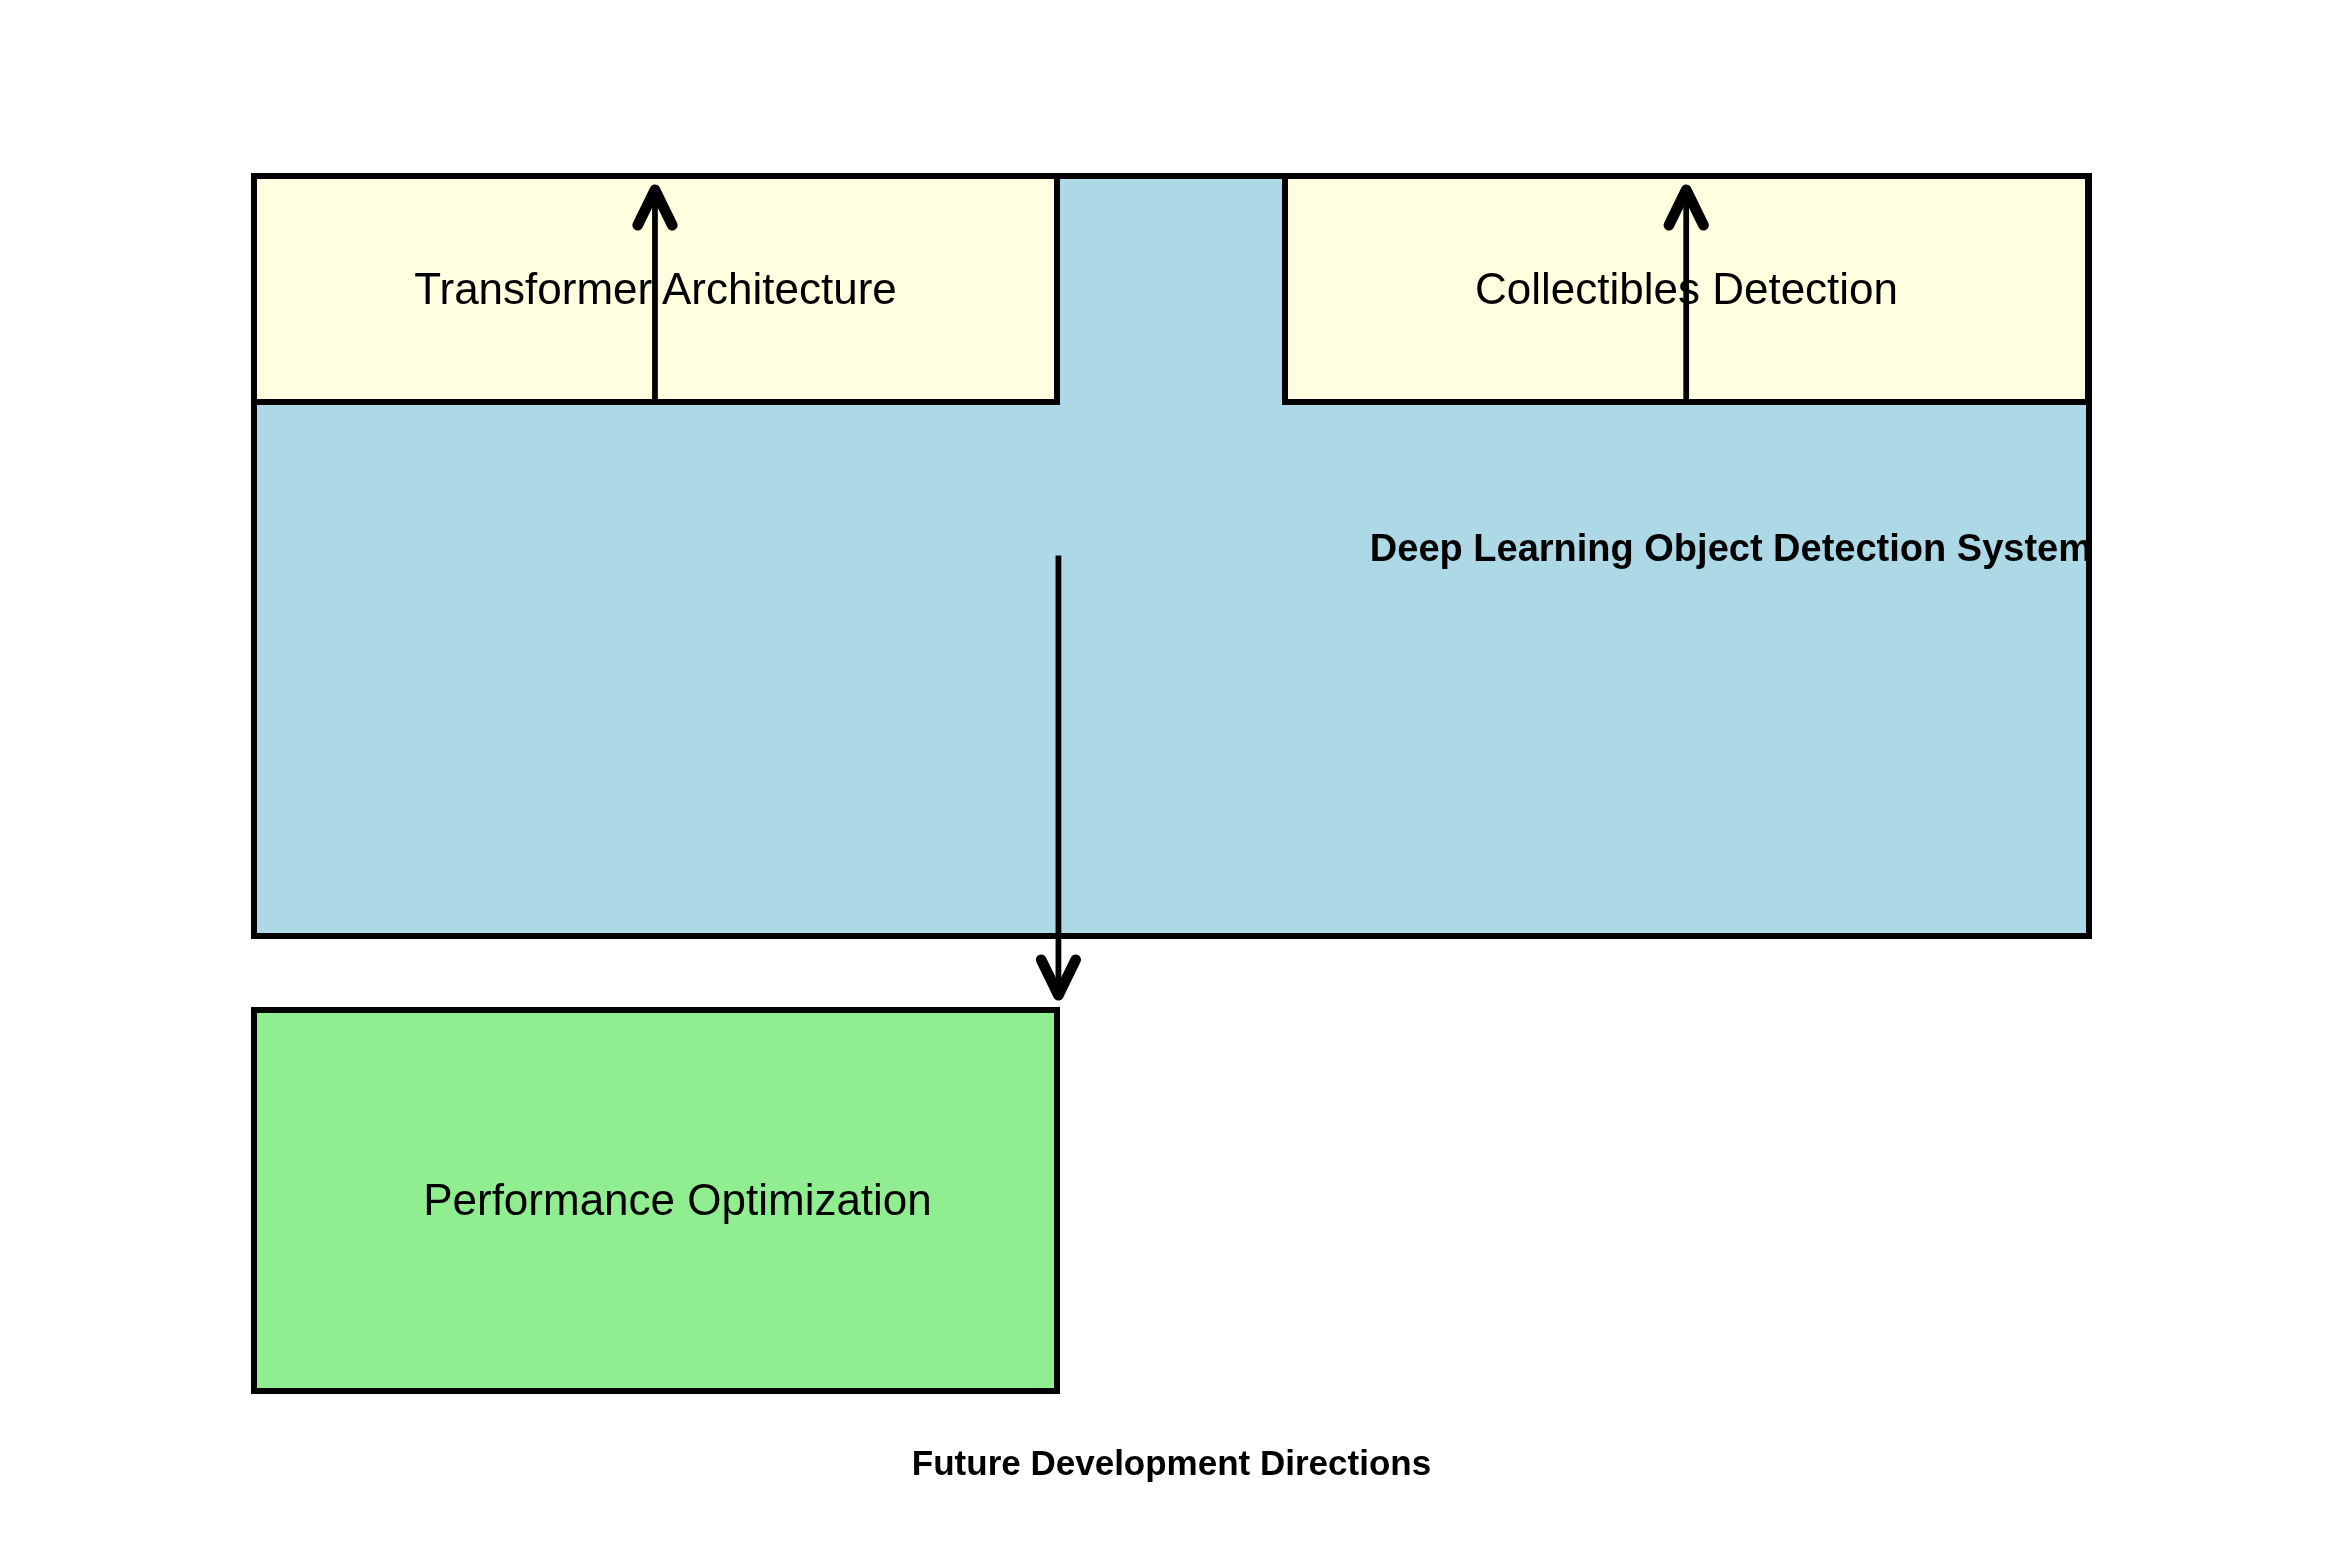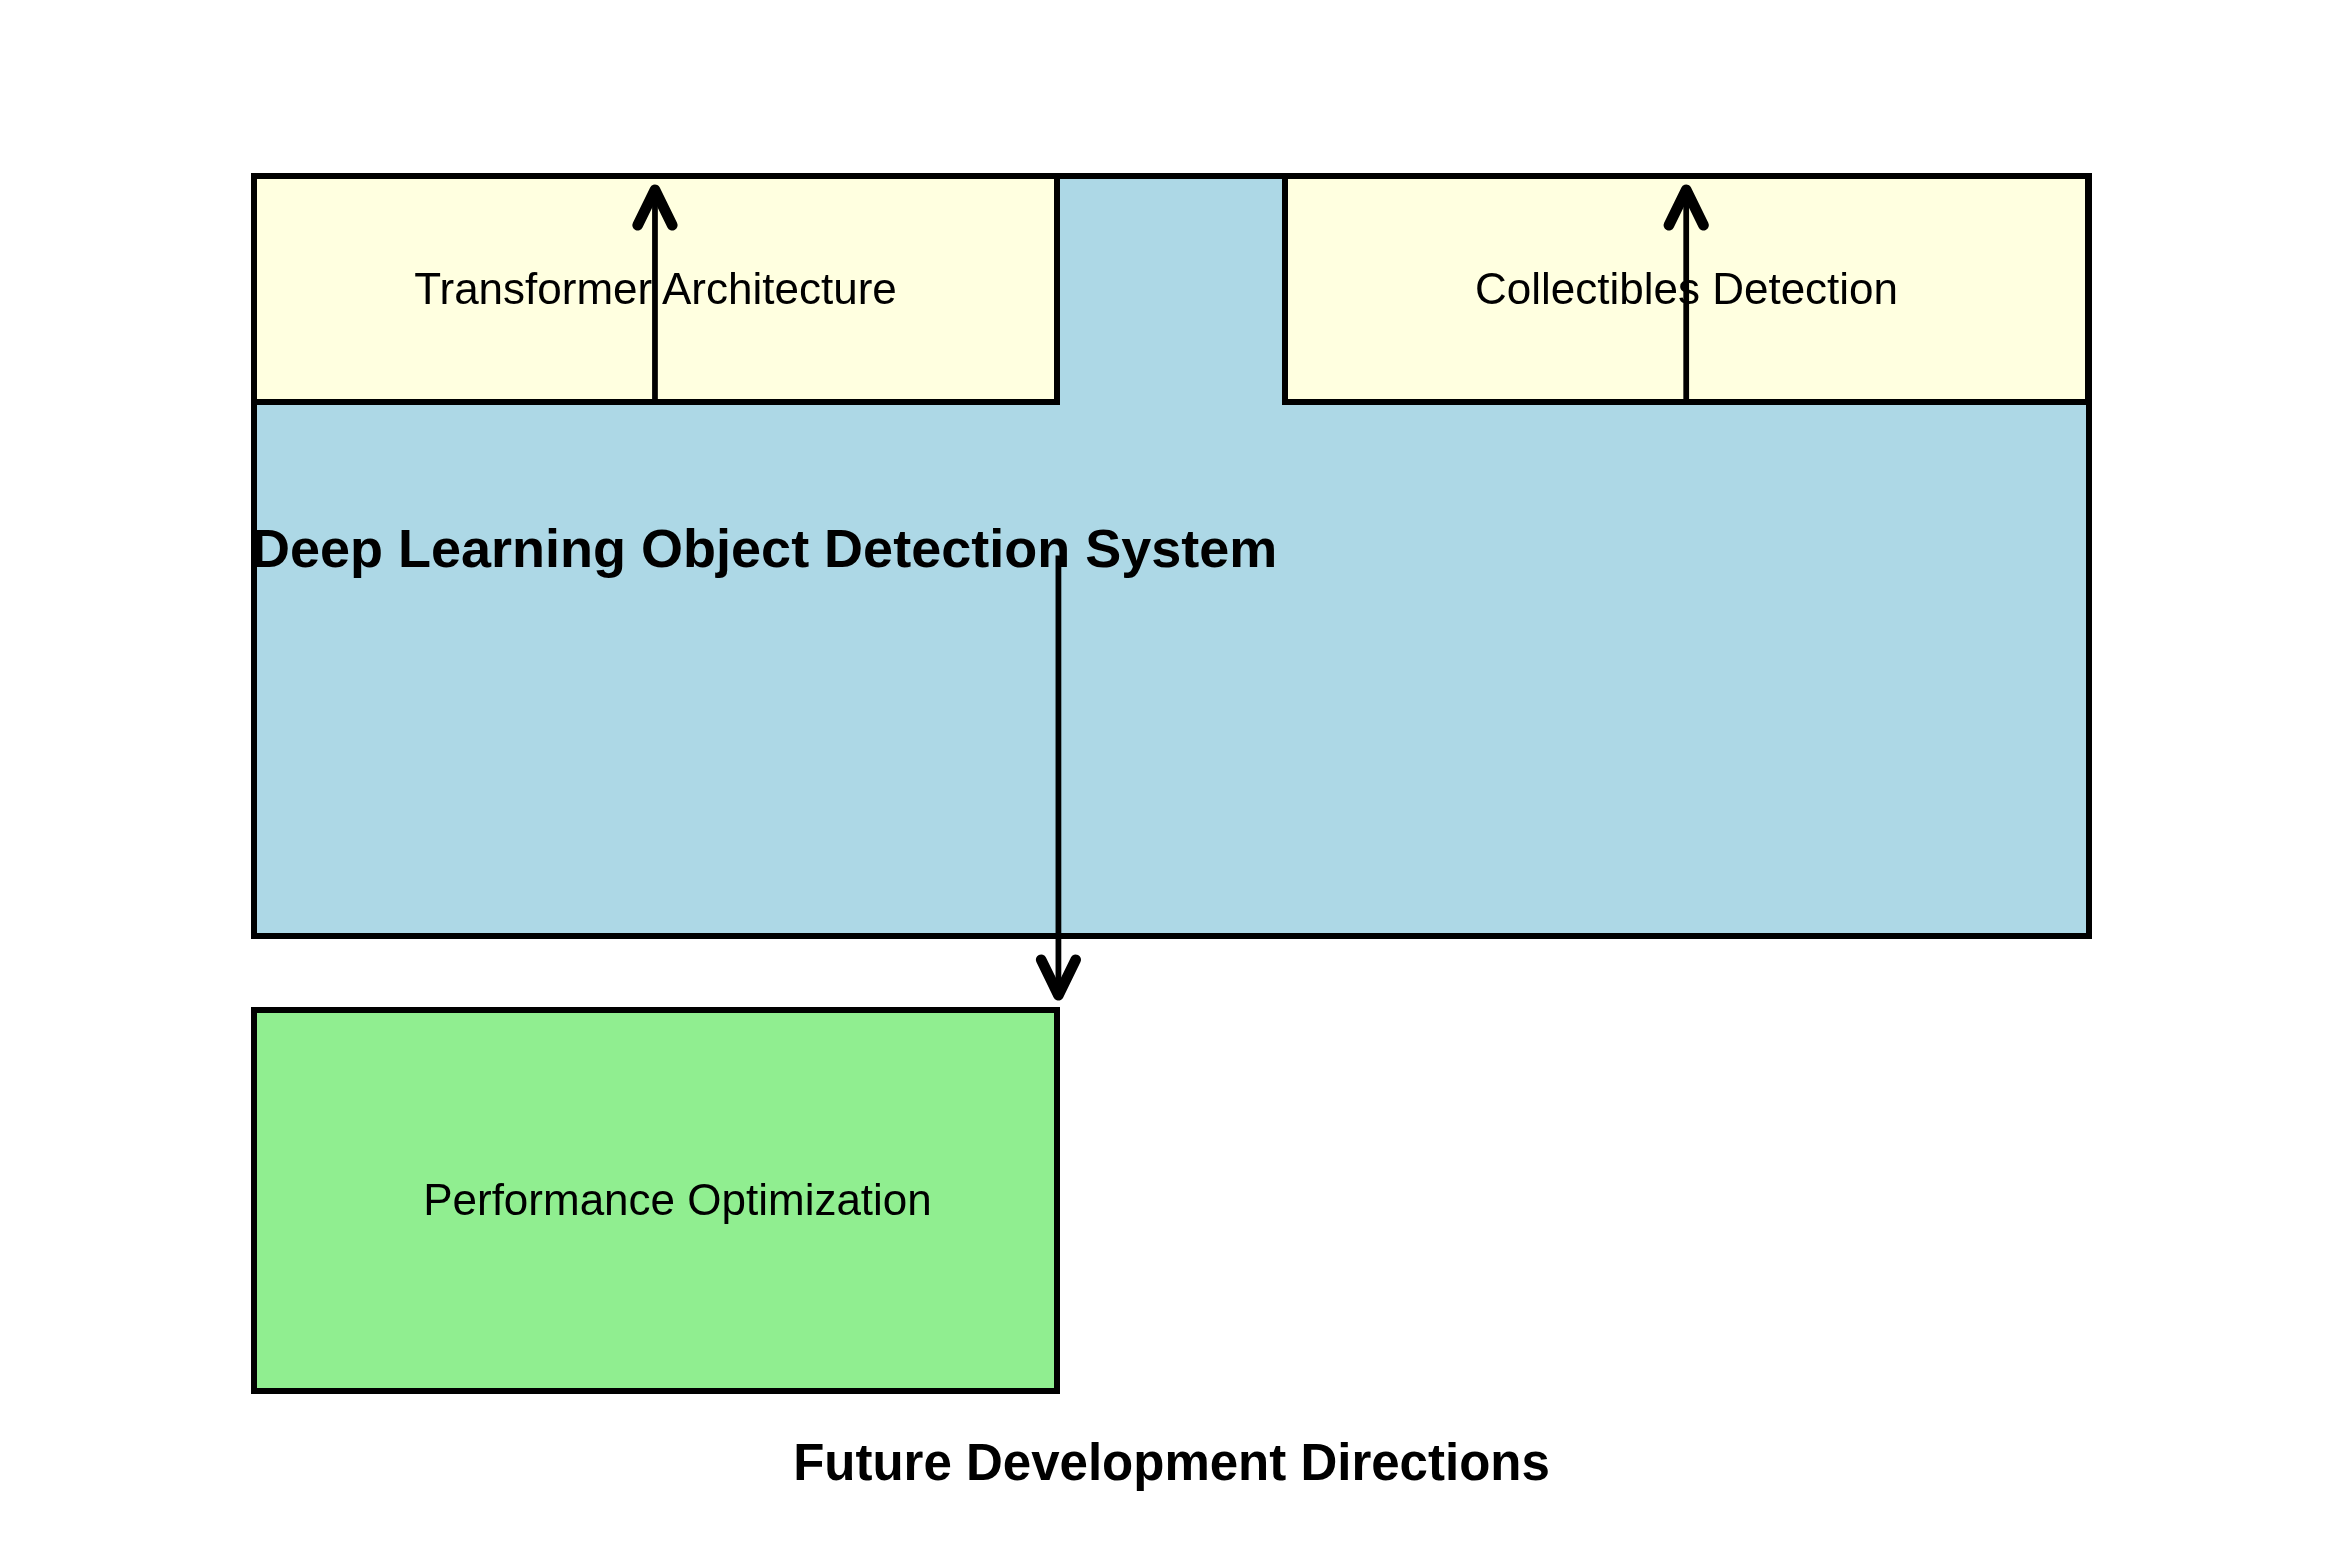--- a/index.html
+++ b/index.html
@@ -53,34 +53,34 @@
   }
   .direction-left  { left: 251px;  width: 809px; padding-left: 44px; }
   .direction-right { left: 1282px; width: 809px; }
   .system-title {
     position: absolute;
     left: 251px;
     top: 514px;
     width: 1841px;
     height: 69px;
     line-height: 69px;
-    text-align: left;
-    font-size: 54px;
+    text-align: right;
+    font-size: 38px;
     font-weight: 700;
     white-space: nowrap;
   }
   .caption {
     position: absolute;
     left: 251px;
     top: 1430px;
     width: 1841px;
     height: 66px;
     line-height: 66px;
     text-align: center;
-    font-size: 51px;
+    font-size: 35px;
     font-weight: 700;
     white-space: nowrap;
   }
   .arrows-overlay {
     position: absolute;
     left: 0;
     top: 0;
     width: 2342px;
     height: 1567px;
     pointer-events: none;

